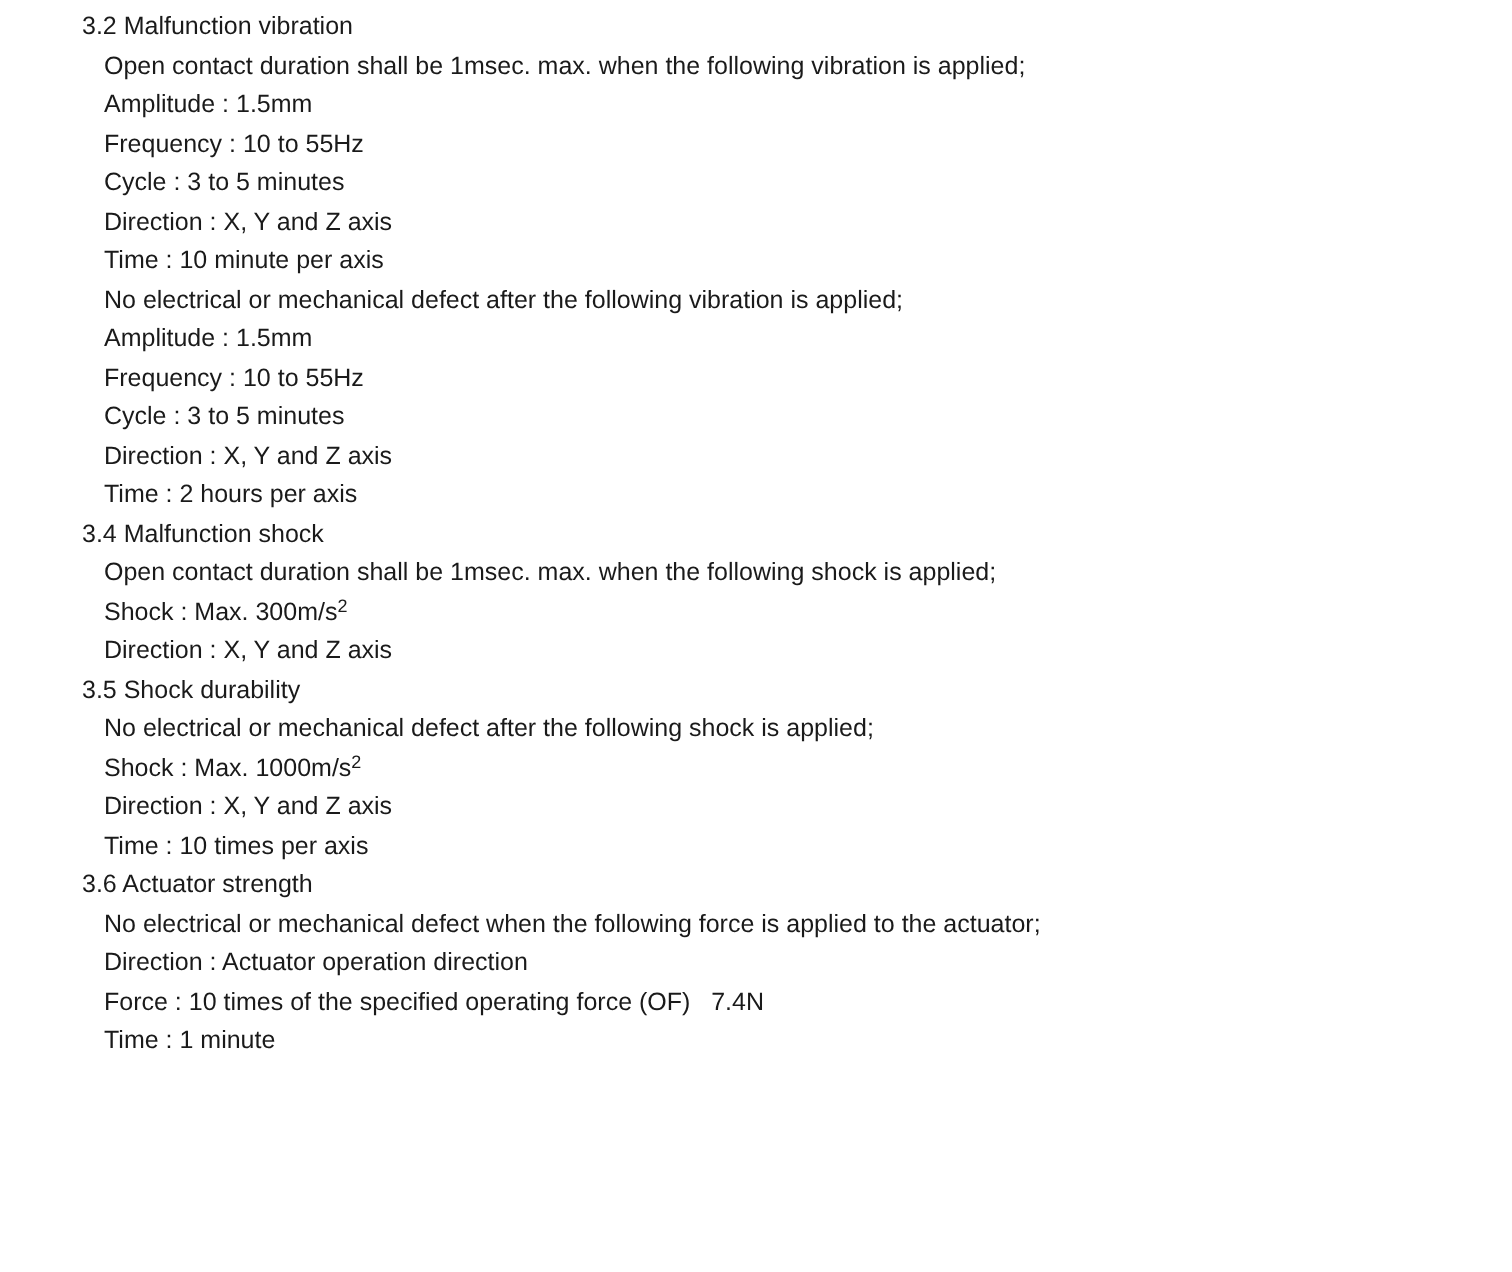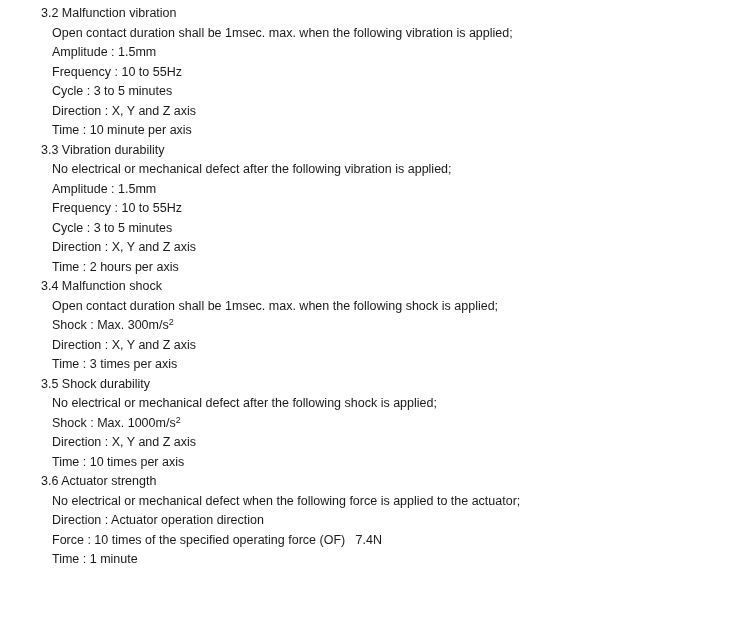--- a/index.html
+++ b/index.html
@@ -44,32 +44,30 @@
 <body style="color: rgb(26, 26, 26); background: rgb(255, 255, 255);">
 
 <div id="doc">
     <div class="line i0"><span>3.2 Malfunction vibration</span></div>
     <div class="line i1"><span>Open contact duration shall be 1msec. max. when the following vibration is applied;</span></div>
     <div class="line i2"><span>Amplitude : 1.5mm</span></div>
     <div class="line i2"><span>Frequency : 10 to 55Hz</span></div>
     <div class="line i2"><span>Cycle : 3 to 5 minutes</span></div>
     <div class="line i2"><span>Direction : X, Y and Z axis</span></div>
     <div class="line i2"><span>Time : 10 minute per axis</span></div>
-    <div class="line i0"><span>3.3 Vibration durability</span></div>
     <div class="line i1"><span>No electrical or mechanical defect after the following vibration is applied;</span></div>
     <div class="line i2"><span>Amplitude : 1.5mm</span></div>
     <div class="line i2"><span>Frequency : 10 to 55Hz</span></div>
     <div class="line i2"><span>Cycle : 3 to 5 minutes</span></div>
     <div class="line i2"><span>Direction : X, Y and Z axis</span></div>
     <div class="line i2"><span>Time : 2 hours per axis</span></div>
     <div class="line i0"><span>3.4 Malfunction shock</span></div>
     <div class="line i1"><span>Open contact duration shall be 1msec. max. when the following shock is applied;</span></div>
     <div class="line i2"><span>Shock : Max. 300m/s</span><span class="sup">2</span></div>
     <div class="line i2"><span>Direction : X, Y and Z axis</span></div>
-    <div class="line i2"><span>Time : 3 times per axis</span></div>
     <div class="line i0"><span>3.5 Shock durability</span></div>
     <div class="line i1"><span>No electrical or mechanical defect after the following shock is applied;</span></div>
     <div class="line i2"><span>Shock : Max. 1000m/s</span><span class="sup">2</span></div>
     <div class="line i2"><span>Direction : X, Y and Z axis</span></div>
     <div class="line i2"><span>Time : 10 times per axis</span></div>
     <div class="line i0"><span>3.6 Actuator strength</span></div>
     <div class="line i1"><span>No electrical or mechanical defect when the following force is applied to the actuator;</span></div>
     <div class="line i2"><span>Direction : Actuator operation direction</span></div>
     <div class="line i2"><span>Force : 10 times of the specified operating force (OF)   7.4N</span></div>
     <div class="line i2"><span>Time : 1 minute</span></div>

